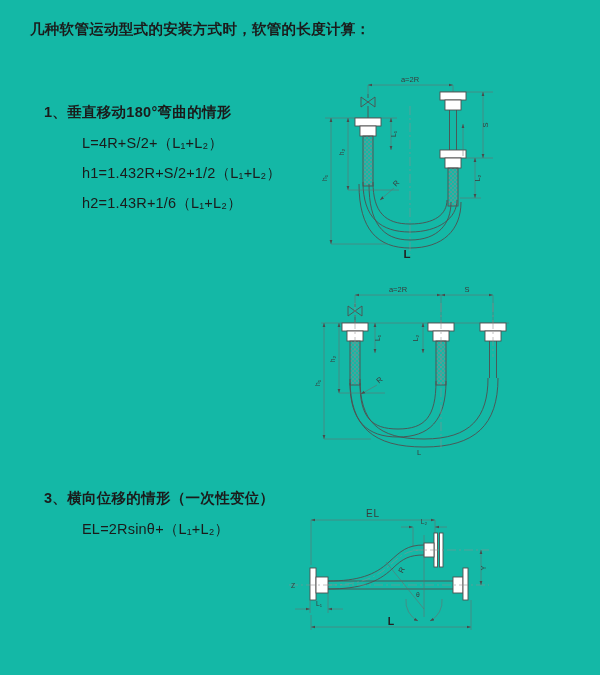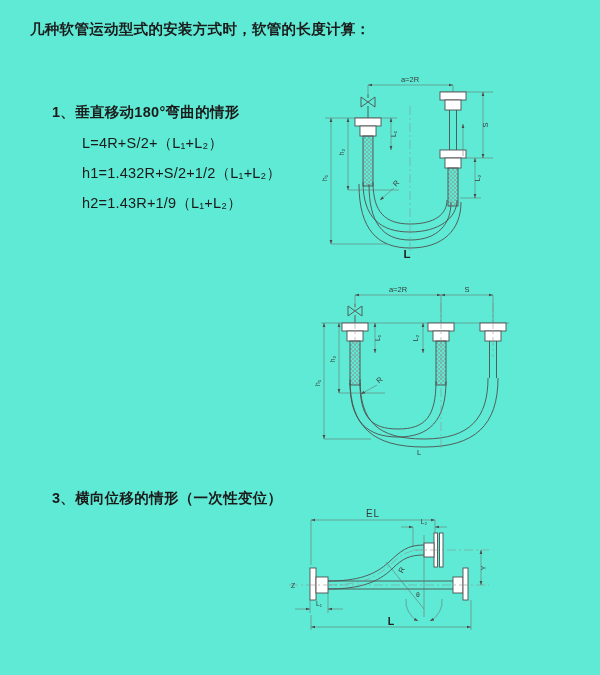--- a/index.html
+++ b/index.html
@@ -1,21 +1,21 @@
 <!DOCTYPE html>
 <html><head>
 <meta charset="utf-8">
 <style>
   html,body{margin:0;padding:0;background:#fff;}
-  .page{position:relative;width:600px;height:675px;background:#5eead4;overflow:hidden;
+  .page{position:relative;width:600px;height:675px;background:#14b8a6;overflow:hidden;
         font-family:"Liberation Sans","DejaVu Sans",sans-serif;color:#1b1b1b;}
   .title{position:absolute;left:30px;top:20px;font-size:14.5px;font-weight:700;letter-spacing:.3px;}
   .section{position:absolute;left:44px;}
   #s1{top:103px}#s2{top:295px}#s3{top:489px}
-  .sec-heading{font-size:14.5px;font-weight:700;letter-spacing:.3px;margin:0 0 6px 8px;}
+  .sec-heading{font-size:14.5px;font-weight:700;letter-spacing:.3px;margin:0 0 6px 0;}
   .formula{margin-left:38px;font-size:14.5px;font-weight:500;line-height:30px;letter-spacing:.2px;white-space:nowrap;}
   .diagram{position:absolute;text-align:right;}
   #d1{left:315px;top:72px}#d2{left:313px;top:283px}#d3{left:283px;top:505px}
   svg text{font-family:"Liberation Sans","DejaVu Sans",sans-serif;fill:#3a3a3a;}
   .dim-t{font-size:7.5px;}
   .sub{font-size:6.8px;}
   .big{font-size:11.5px;font-weight:700;fill:#222;}
   .ln{stroke:#4f4f4f;stroke-width:.9;fill:none;}
   .tn{stroke:#6a6a6a;stroke-width:.55;fill:none;}
   .cl{stroke:#8f8f8f;stroke-width:.55;fill:none;stroke-dasharray:9 3 2 3;}
@@ -27,26 +27,27 @@
 <body>
 
 <div class="page">
 
   <div class="title">几种软管运动型式的安装方式时，软管的长度计算：</div>
 
   <div class="section" id="s1">
     <div class="sec-heading">1、垂直移动180°弯曲的情形</div>
     <div class="formula">L=4R+S/2+（L₁+L₂）</div>
     <div class="formula">h1=1.432R+S/2+1/2（L₁+L₂）</div>
-    <div class="formula">h2=1.43R+1/9（L₁+L₂）</div>
+    <div class="formula">h2=1.43R+1/6（L₁+L₂）</div>
   </div>
 
 
   <div class="section" id="s3">
     <div class="sec-heading">3、横向位移的情形（一次性变位）</div>
+    <div class="formula">EL=2Rsinθ+（L₁+L₂）</div>
   </div>
 
   <div class="diagram" id="d1">
     <svg width="272" height="188" viewBox="0 0 272 188">
       <defs>
         <marker id="arr1" viewBox="0 0 10 10" refX="9.5" refY="5" markerWidth="8" markerHeight="8" orient="auto-start-reverse">
           <path d="M0,1.8 L10,5 L0,8.2 Z" fill="#4a4a4a"></path>
         </marker>
         <pattern id="ht1" width="4" height="4" patternUnits="userSpaceOnUse">
           <path d="M0,4 L4,0 M0,0 L4,4" stroke="#8a8a8a" stroke-width="0.5"></path>

